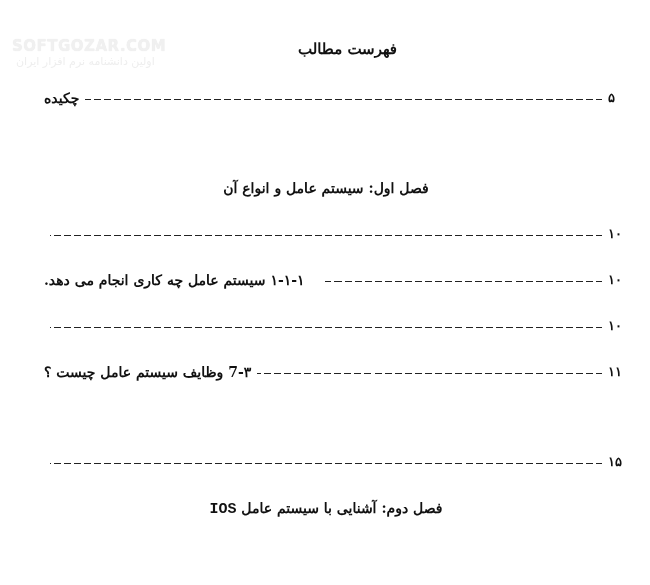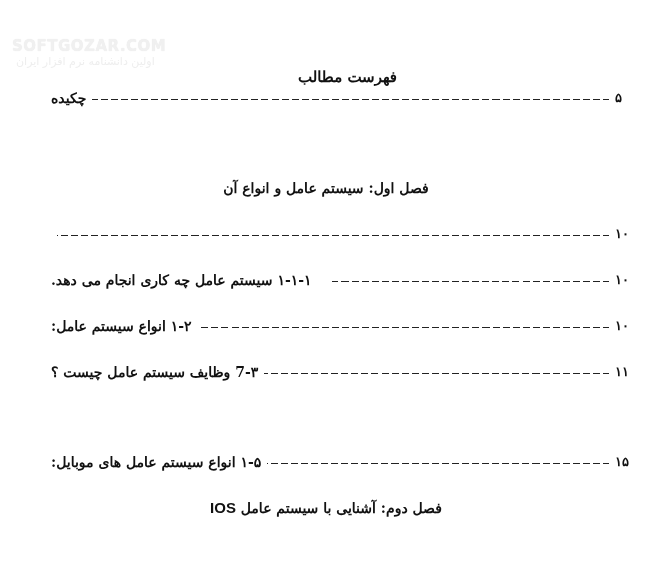--- a/index.html
+++ b/index.html
@@ -46,36 +46,35 @@
     .toc-title {
       position: absolute;
       top: 38px;
       left: 0;
       width: 650px;
       text-align: center;
       font-weight: bold;
       font-size: 15px;
       direction: rtl;
       line-height: 22px;
-      margin-top: 28px;
     }
     .toc-title span {
       display: inline-block;
       margin-left: 45px;
     }
     .toc {
       position: absolute;
       top: 0;
       left: 0;
       width: 650px;
       height: 585px;
     }
     .row {
       position: absolute;
-      left: 51px;
+      left: 44px;
       width: 580px;
       height: 22px;
       display: flex;
       flex-direction: row-reverse;
       align-items: center;
       direction: rtl;
     }
     .row .label {
       font-weight: bold;
       font-size: 14px;
@@ -106,21 +105,21 @@
       left: 36px;
       width: 580px;
       height: 22px;
       direction: rtl;
       text-align: center;
       font-weight: bold;
       font-size: 14px;
       line-height: 22px;
     }
     .heading .latin {
-      font-family: Liberation Sans, sans-serif;
+      font-family: Liberation Mono, monospace;
       font-weight: bold;
       font-size: 15px;
     }
   </style>
 </head>
 <body>
 
 <div class="watermark">
   <span class="wm-brand">SOFTGOZAR.COM</span>
   <span class="wm-tag">اولین دانشنامه نرم افزار ایران</span>
@@ -148,34 +147,32 @@
     <span class="page">۱۰</span>
   </div>
 
   <div class="row" style="top:269px">
     <span class="label" style="padding-right:14px">۱-۱-۱ سیستم عامل چه کاری انجام می دهد.</span>
     <span class="leader"></span>
     <span class="page">۱۰</span>
   </div>
 
   <div class="row" style="top:315px">
-    <span class="label">۱-۲ انواع سیستم عامل:</span>
     <span class="leader"></span>
     <span class="page">۱۰</span>
   </div>
 
   <div class="row" style="top:361px">
     <span class="label">7-۳ وظایف سیستم عامل چیست ؟</span>
     <span class="leader"></span>
     <span class="page">۱۱</span>
   </div>
 
 
   <div class="row" style="top:451px">
-    <span class="label">۱-۵ انواع سیستم عامل های موبایل:</span>
     <span class="leader"></span>
     <span class="page">۱۵</span>
   </div>
 
   <div class="heading" style="top:497px">
     <span>فصل دوم: آشنایی با سیستم عامل</span>
     <span class="latin"> IOS</span>
   </div>
 
 </div>

